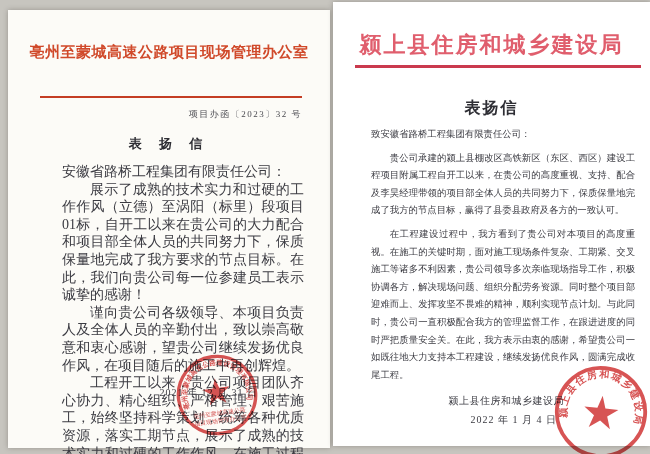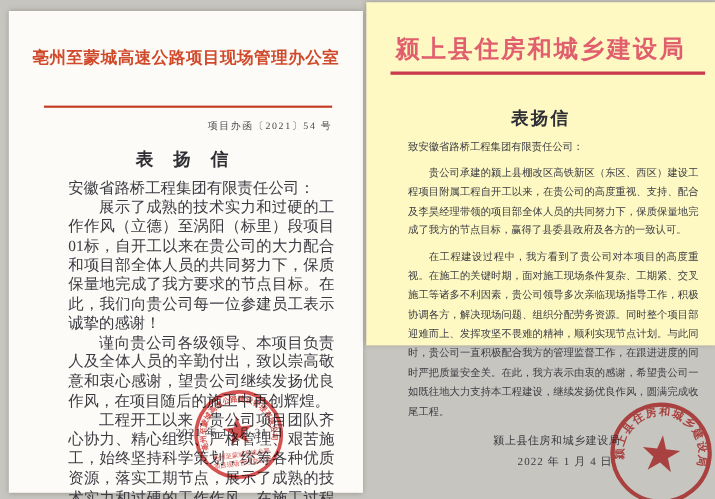--- a/index.html
+++ b/index.html
@@ -6,39 +6,39 @@
   body{
     width:650px;height:454px;position:relative;overflow:hidden;
     background:#c7c5bf;
     font-family:"Liberation Serif","DejaVu Serif",serif;
   }
   .page{
     position:absolute;background:#fcfbf7;
     box-shadow:0 0 5px rgba(60,55,50,.35);
   }
   #page-left{left:8px;top:10px;width:322px;height:438px;}
-  #page-right{left:333px;top:2px;width:317px;height:312px;background:#fef9c3;}
+  #page-right{left:333px;top:2px;width:317px;height:444px;background:#ffffff;}
 
   
   .lh-left{
     margin-top:33px;text-align:center;
     font-size:15px;font-weight:bold;letter-spacing:.5px;
     color:#d0492a;
   }
   .rule-left{
     position:absolute;left:32px;top:86px;width:262px;height:2px;
     background:#c43d24;
   }
   .docnum{
     position:absolute;top:98px;right:28px;
     font-size:9px;letter-spacing:1.5px;color:#4a4a50;
   }
   .title-left{
     position:absolute;top:125px;left:0;right:0;text-align:center;
-    font-size:16px;font-weight:bold;letter-spacing:7px;color:#2e2e34;
+    font-size:13px;font-weight:bold;letter-spacing:7px;color:#2e2e34;
   }
   .body-left{
     position:absolute;top:153px;left:54px;width:242px;
     font-size:14px;line-height:17.6px;color:#3b3b42;text-align:justify;
   }
   .body-left p{margin:0;text-indent:2em;}
   .body-left .salut{text-indent:0;}
   .date-left{
     position:absolute;top:376px;right:72px;
     font-size:10px;color:#3b3b42;letter-spacing:1px;
@@ -78,21 +78,21 @@
   .seal-left{left:167px;top:343px;width:84px;height:84px;transform:rotate(-8deg);}
   .seal-right{left:220px;top:362px;width:96px;height:96px;transform:rotate(6deg);}
   .seal svg{width:100%;height:100%;}
 </style>
 </head>
 <body>
 
 <div class="page" id="page-left">
   <div class="lh-left">亳州至蒙城高速公路项目现场管理办公室</div>
   <div class="rule-left"></div>
-  <div class="docnum">项目办函〔2021〕54 号</div>
+  <div class="docnum">项目办函〔2023〕32 号</div>
   <div class="title-left">表 扬 信</div>
 
   <div class="body-left">
     <p class="salut">安徽省路桥工程集团有限责任公司：</p>
     <p>展示了成熟的技术实力和过硬的工作作风（立德）至涡阳（标里）段项目01标，自开工以来在贵公司的大力配合和项目部全体人员的共同努力下，保质保量地完成了我方要求的节点目标。在此，我们向贵公司每一位参建员工表示诚挚的感谢！</p>
     <p>谨向贵公司各级领导、本项目负责人及全体人员的辛勤付出，致以崇高敬意和衷心感谢，望贵公司继续发扬优良作风，在项目随后的施工中再创辉煌。</p>
     <p>工程开工以来，贵公司项目团队齐心协力、精心组织、严格管理、艰苦施工，始终坚持科学策划，统筹各种优质资源，落实工期节点，展示了成熟的技术实力和过硬的工作作风。在施工过程中严格控制工程质量，落实安全文明施工，及时有效解决存在的各种问题。</p>
   </div>
 
   <div class="date-left">2021 年 12 月 31 日</div>

